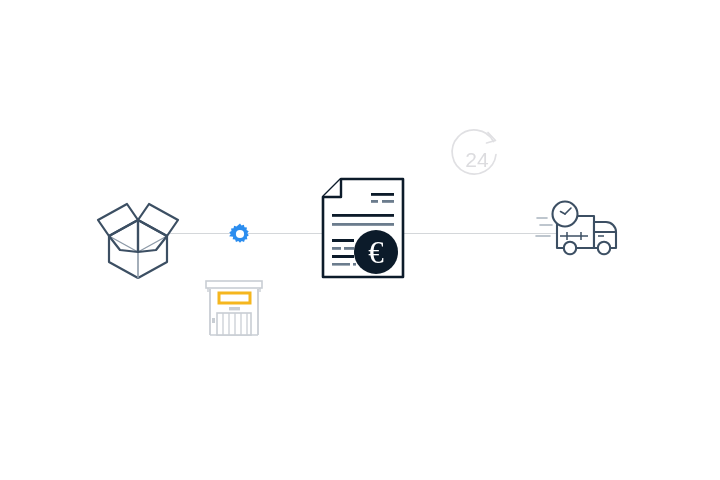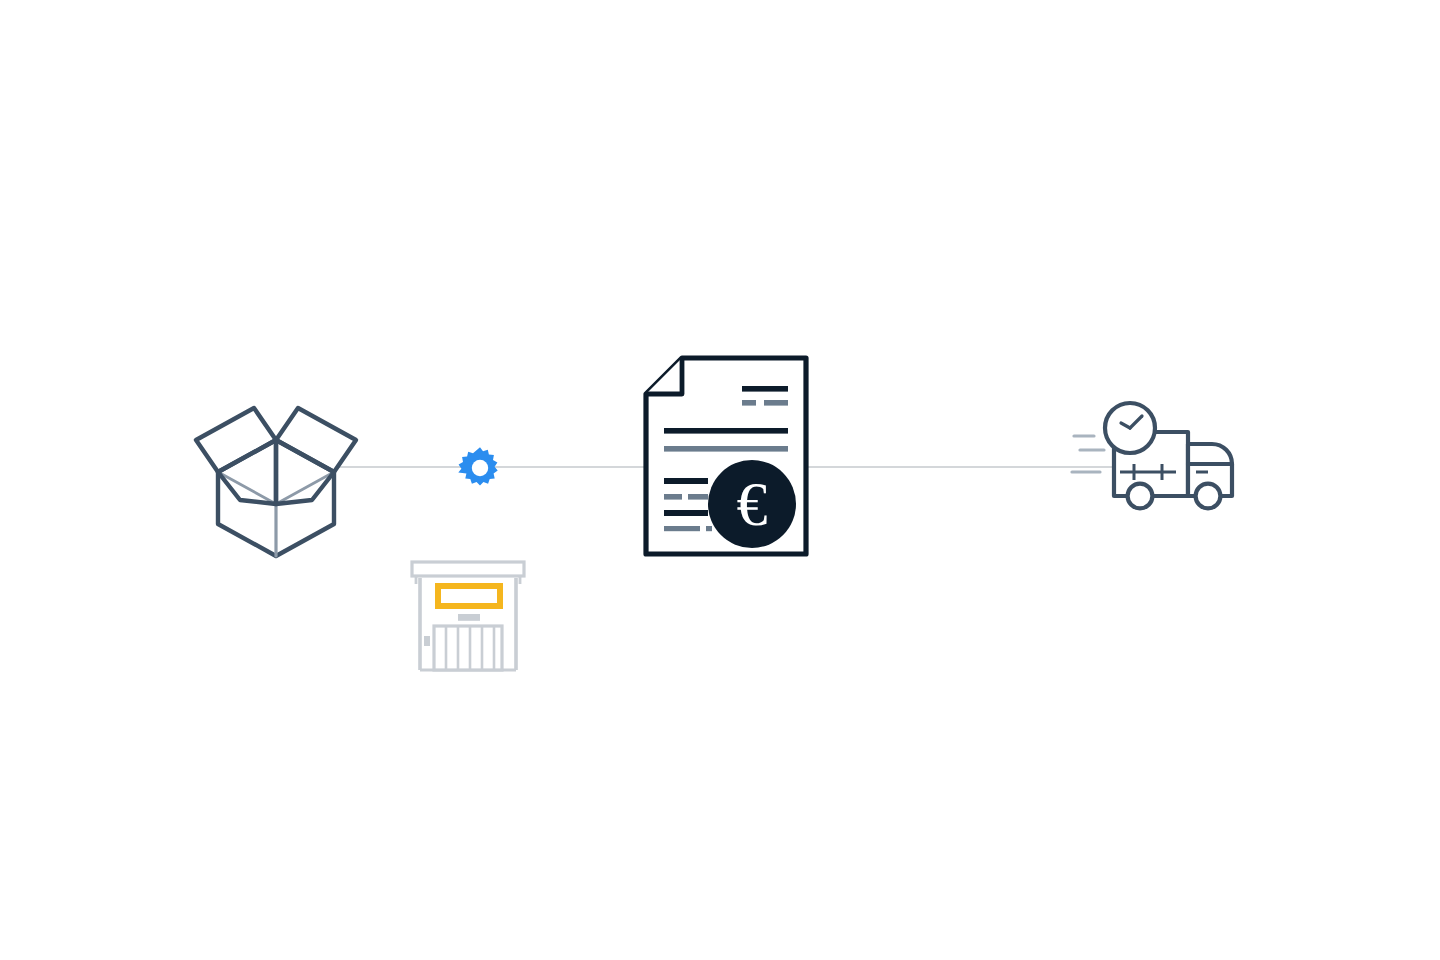--- a/index.html
+++ b/index.html
@@ -124,20 +124,27 @@
       <rect x="24" y="71" width="10" height="2.8" fill="#6b7c8d"></rect>
       <rect x="12" y="79" width="22" height="3" fill="#0c1b2a"></rect>
       <rect x="12" y="87" width="18" height="2.6" fill="#6b7c8d"></rect>
       <rect x="33" y="87" width="3" height="2.6" fill="#6b7c8d"></rect>
 
       <circle cx="56" cy="76" r="22" fill="#0c1b2a"></circle>
       <text x="56" y="76" text-anchor="middle" dominant-baseline="central" font-family="Liberation Serif, serif" font-size="31" fill="#ffffff">€</text>
     </svg>
   </div>
 
+  <div class="node" id="badge-node">
+    <svg width="58" height="58" viewBox="0 0 58 58" fill="none">
+      <path d="M45.5 13.5 A22 22 0 1 0 48 26.5" stroke="#e0e0e3" stroke-width="1.7" fill="none" stroke-linecap="round"></path>
+      <path d="M40 4.5 L47.5 12.5 L38.5 15" stroke="#e0e0e3" stroke-width="1.7" fill="none" stroke-linecap="round" stroke-linejoin="round"></path>
+      <text x="29" y="31" text-anchor="middle" dominant-baseline="central" font-family="Liberation Sans, sans-serif" font-size="21" fill="#dcdcdf">24</text>
+    </svg>
+  </div>
 
   <div class="node" id="truck-node">
     <svg width="92" height="58" viewBox="0 0 92 58" fill="none">
       <g stroke="#3c4f63" stroke-width="2.1" fill="none" stroke-linecap="round" stroke-linejoin="round">
 
         <path d="M21 16 L58 16 L58 48 L21 48 Z" fill="#ffffff"></path>
 
         <path d="M58 22 L70 22 A10 10 0 0 1 80 32 L80 48 L58 48 Z" fill="#ffffff"></path>
         <line x1="58" y1="32" x2="80" y2="32"></line>
 

